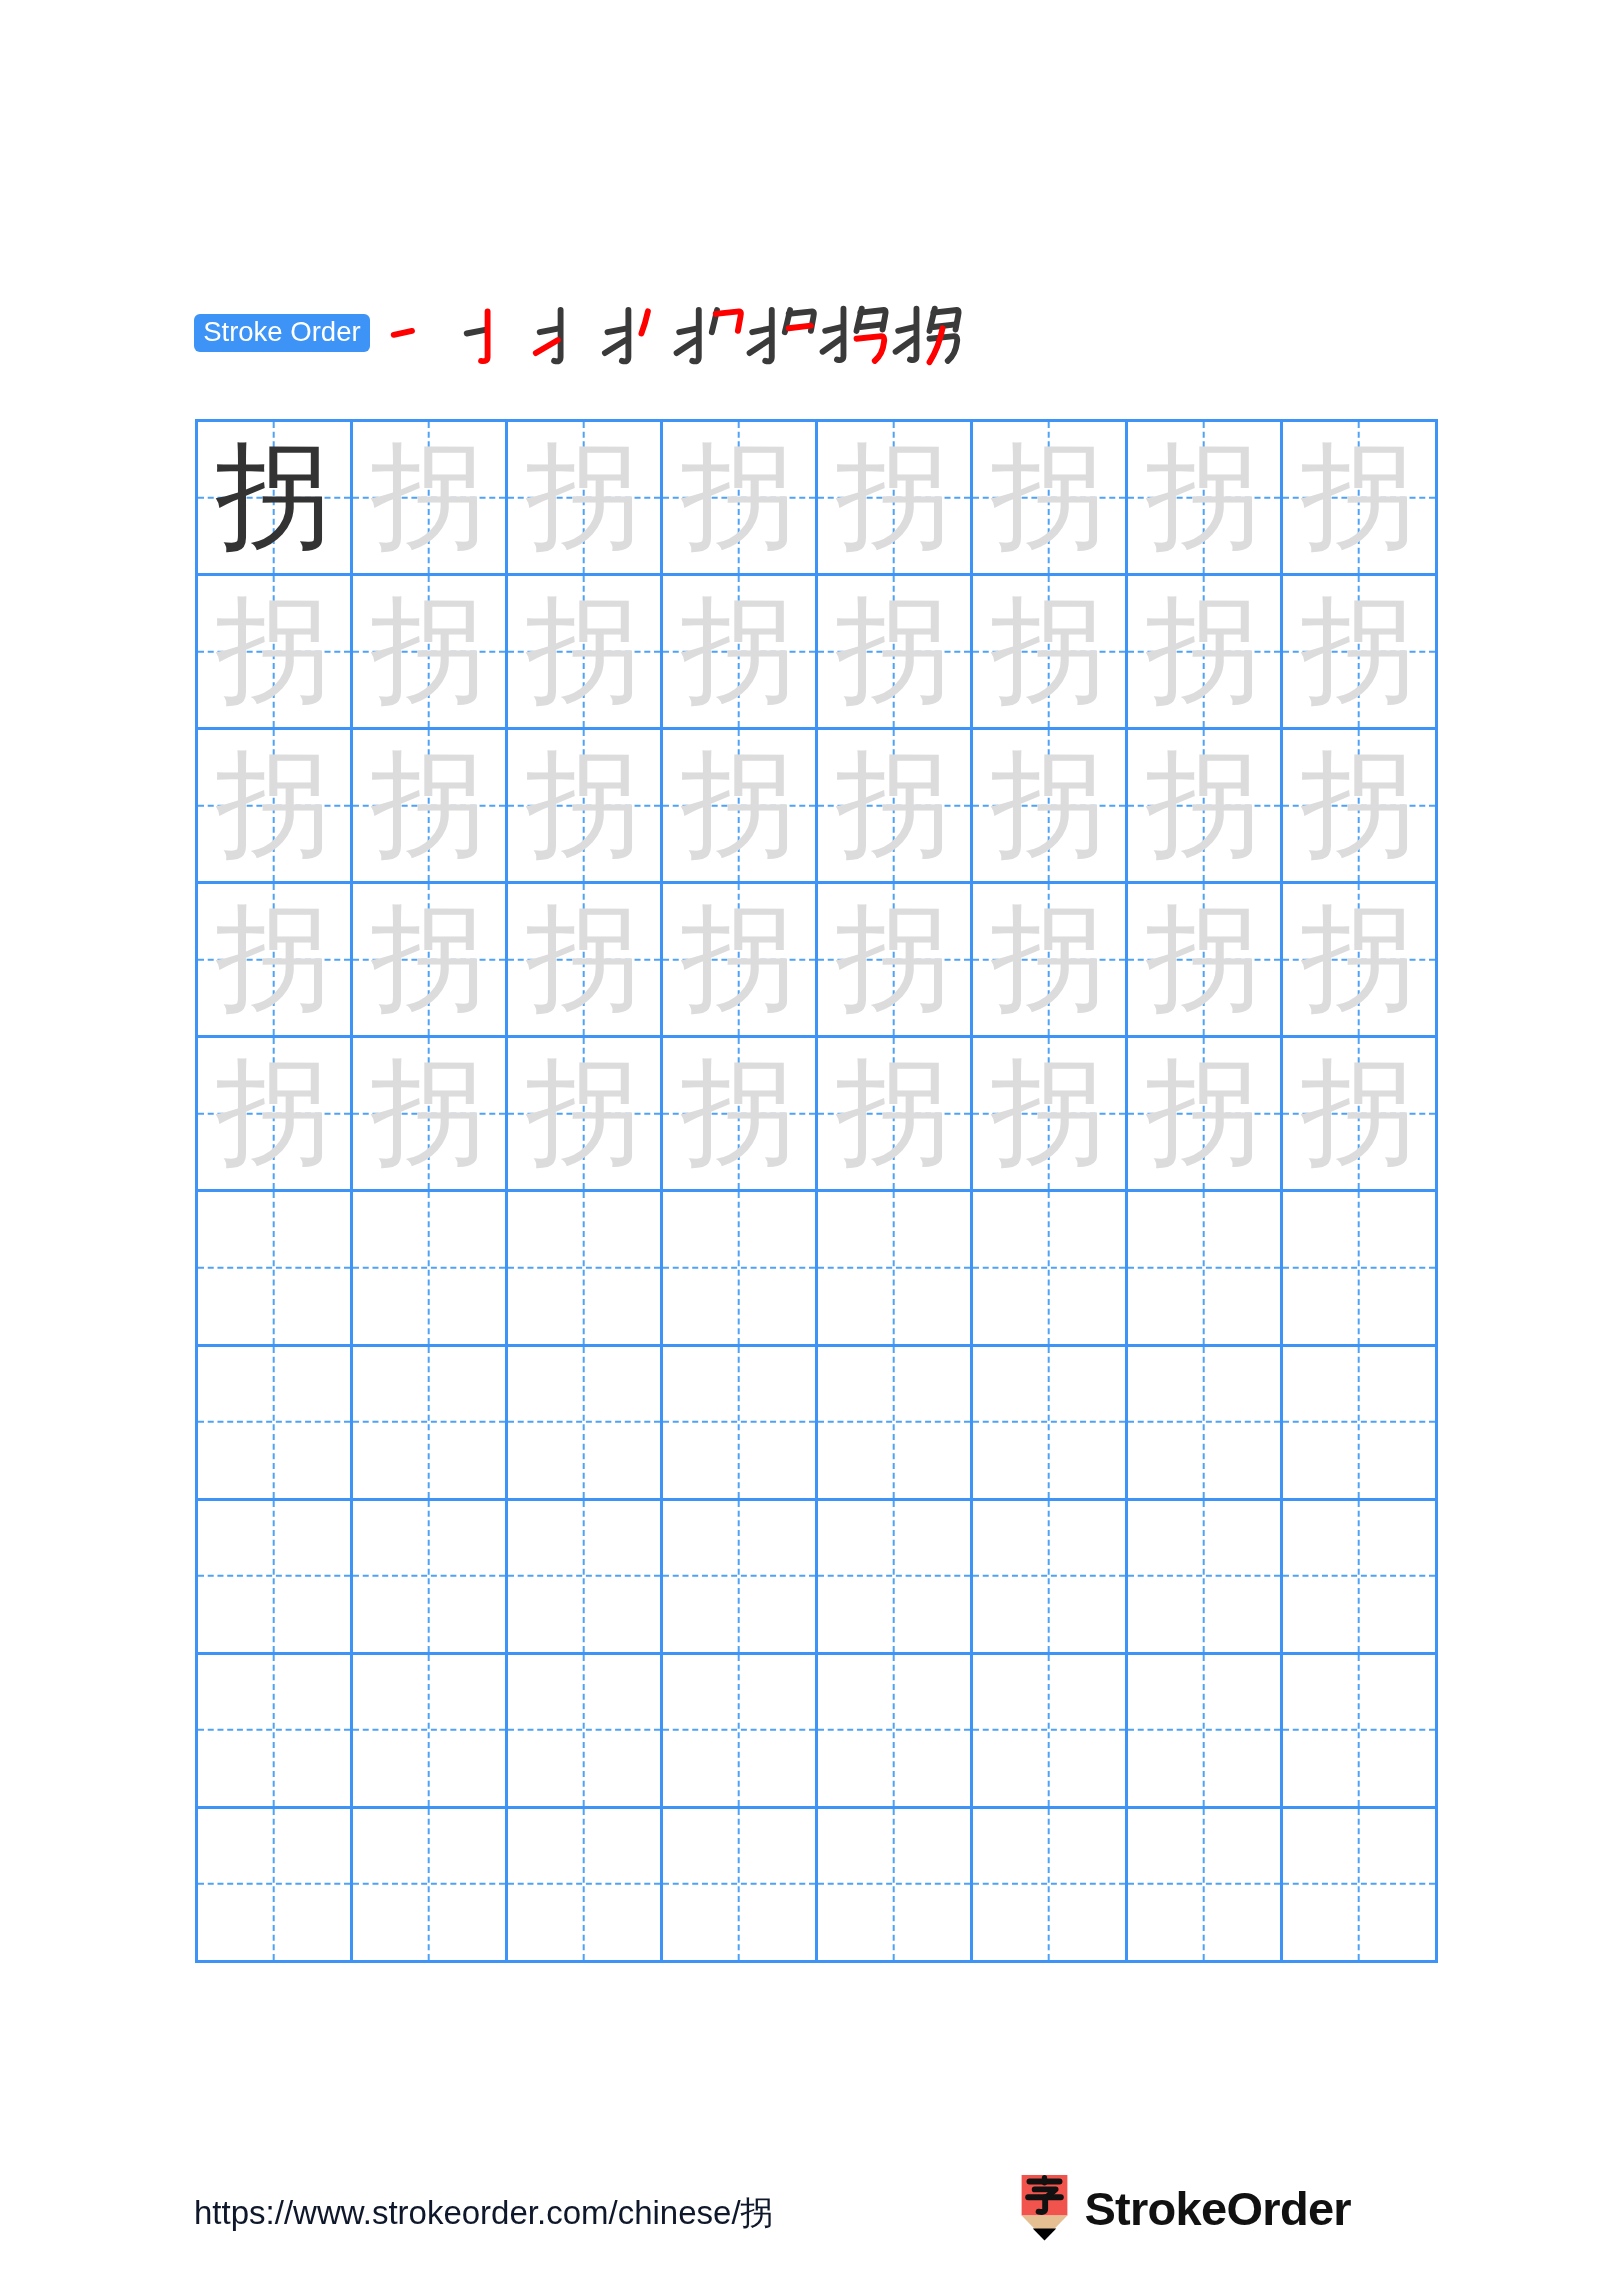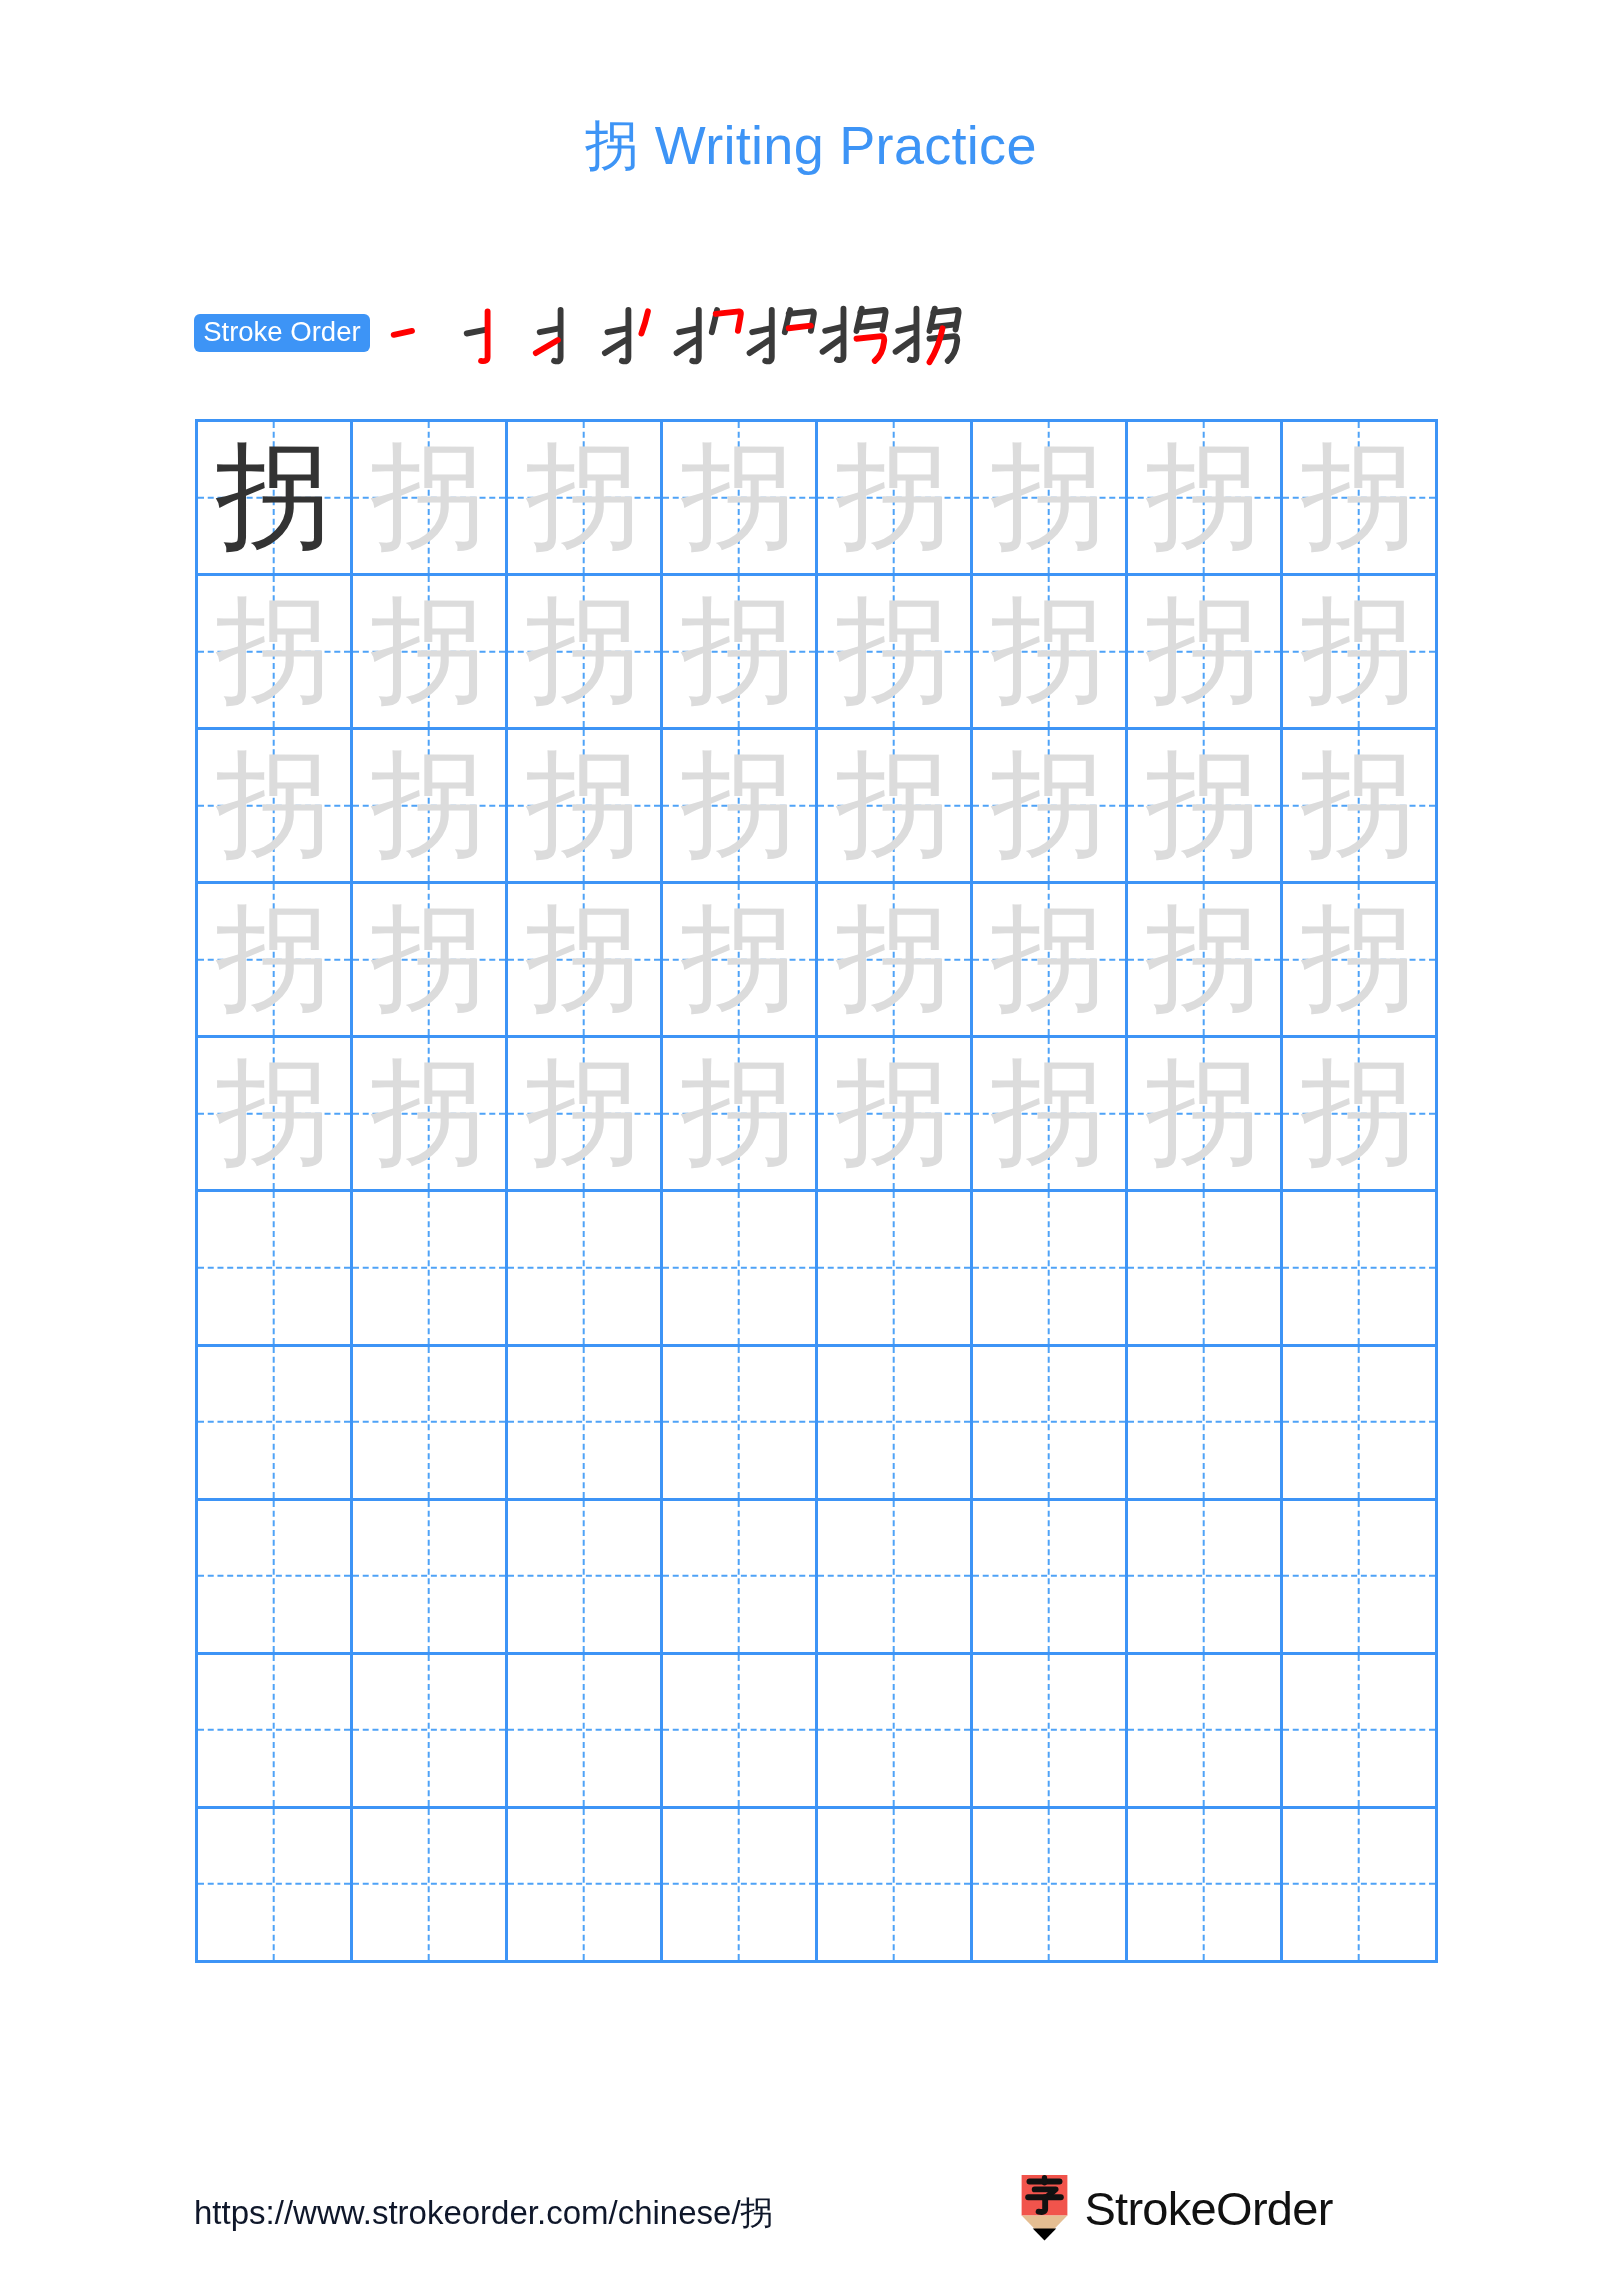--- a/index.html
+++ b/index.html
@@ -161,32 +161,31 @@
   .logo-mark {
     width: 51px;
     height: 68px;
     flex: 0 0 51px;
     position: relative;
   }
   .logo-mark svg { display: block; width: 51px; height: 68px; }
   .logo-text {
     margin-left: 14.4px;
     font-size: 47px;
-    font-weight: normal;
+    font-weight: bold;
     color: #111111;
     letter-spacing: -0.7px;
     white-space: nowrap;
   }
 </style>
 </head>
 <body>
 
 <div class="page">
 
-  <div class="title">拐 Writing Practice</div>
 
   <div class="stroke-order-row">
     <div class="stroke-order-badge">Stroke Order</div>
 
     <div class="stroke-seq">
 
       <div class="stroke-cell">
         <svg viewBox="0 0 112 96">
           <path d="M18 50 L46 44" stroke="#FF0000" stroke-width="9" stroke-linecap="round" fill="none"></path>
         </svg>

